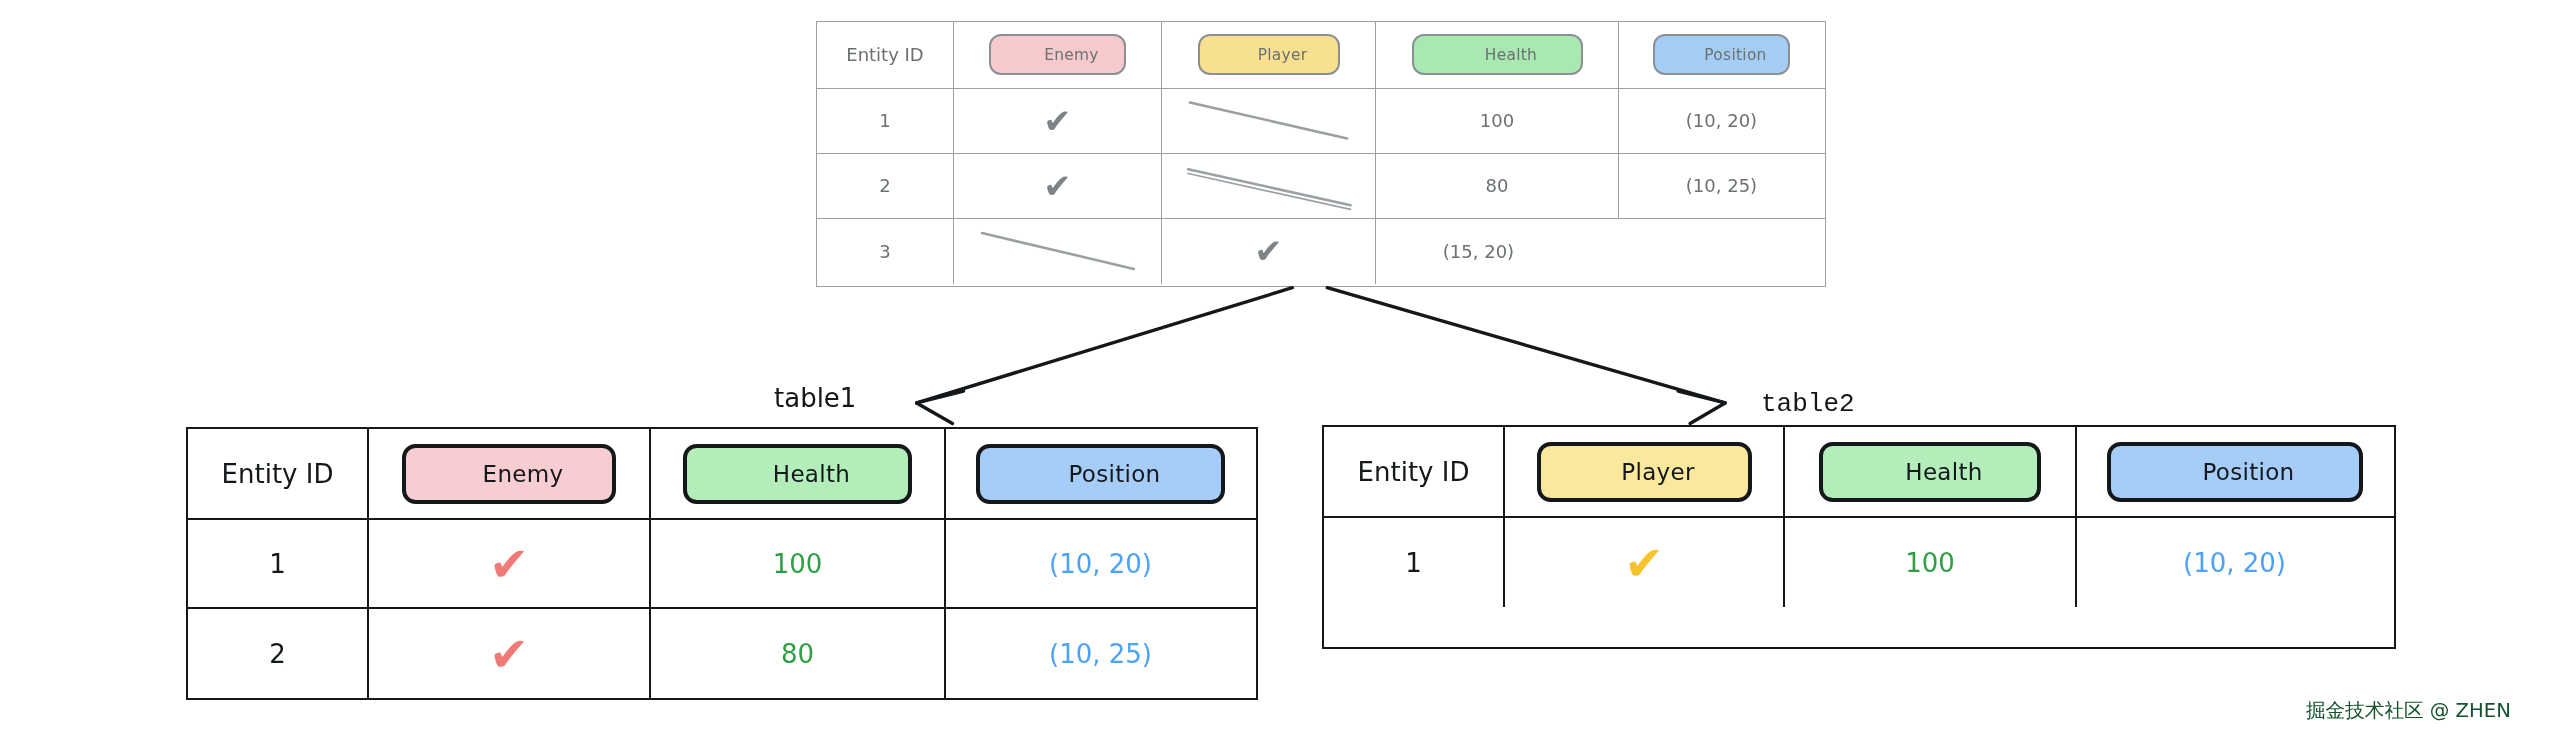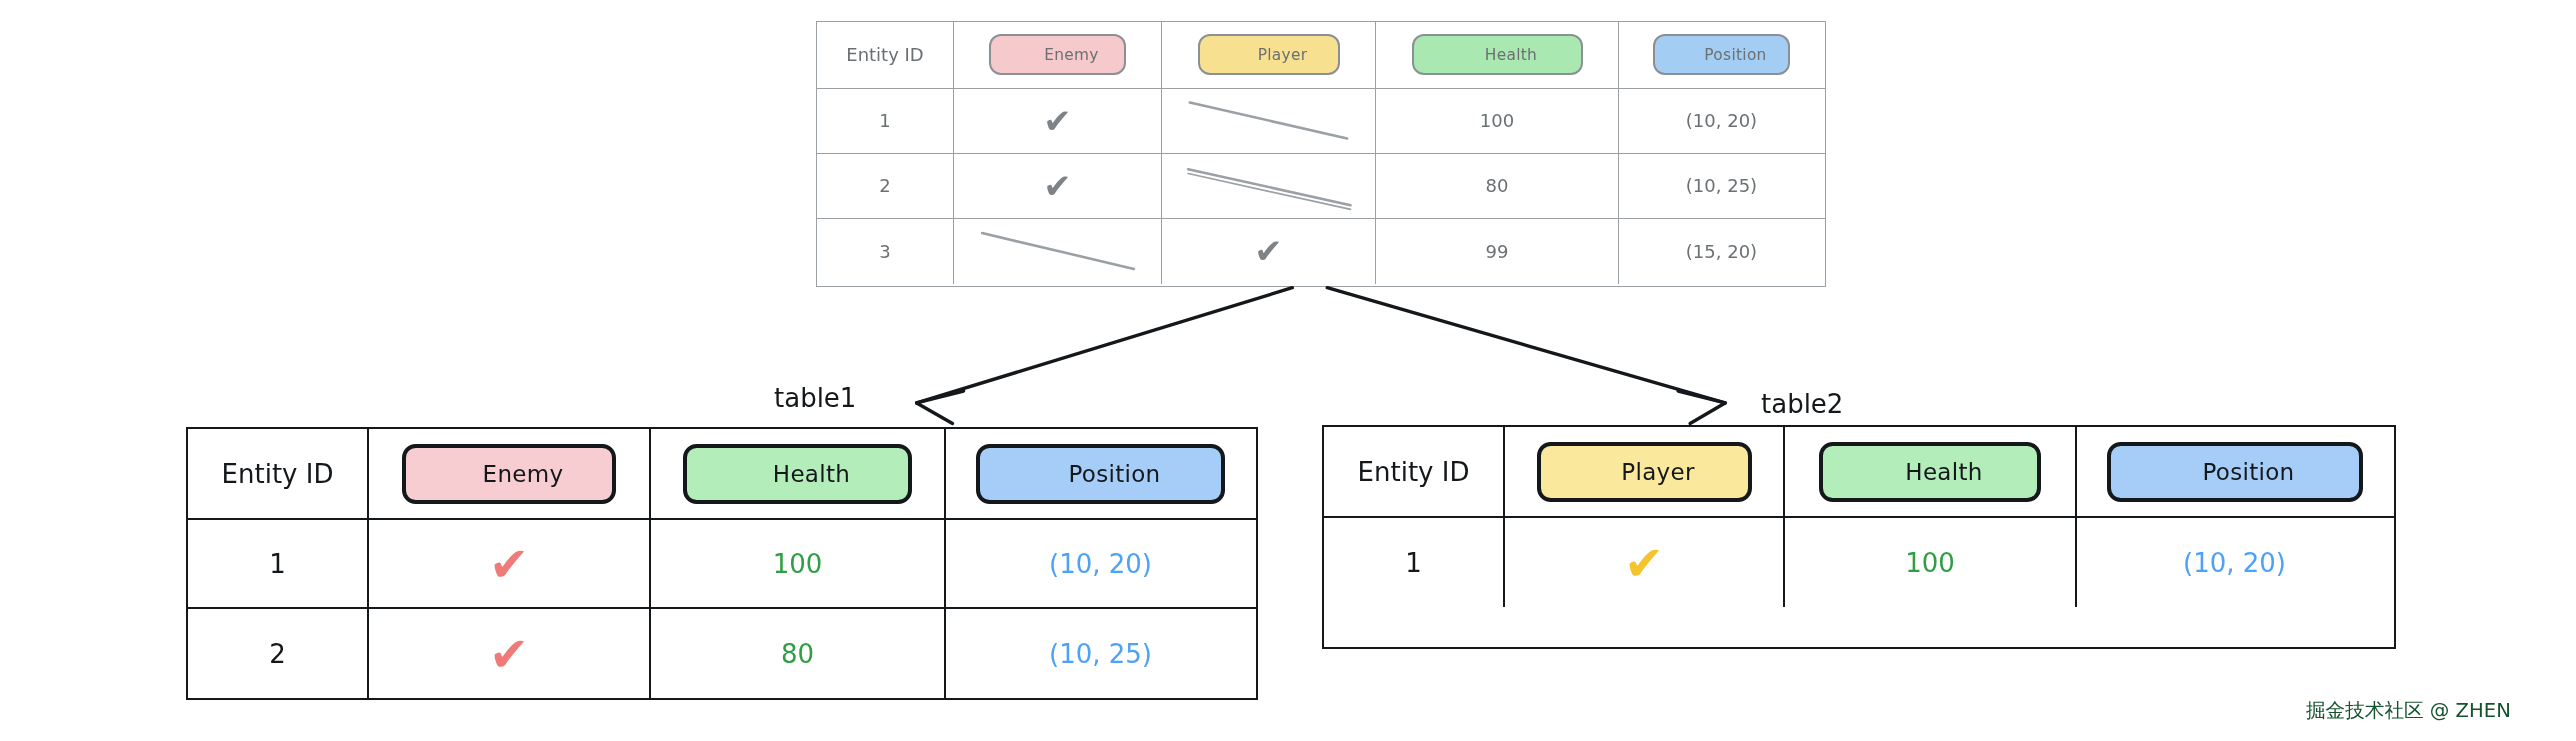--- a/index.html
+++ b/index.html
@@ -141,21 +141,21 @@
 
   
   .flow-label {
     position: absolute;
     color: #14181b;
     font-size: 26px;
     font-family: "DejaVu Sans", sans-serif;
     white-space: nowrap;
   }
   #label-table1 { left: 774px; top: 383px; }
-  #label-table2 { left: 1761px; top: 389px; }
+  #label-table2 { left: 1761px; top: 389px; font-family: Liberation Mono, monospace; }
 
   
   #arrow-layer {
     position: absolute;
     left: 0; top: 0;
     width: 2576px; height: 741px;
     pointer-events: none;
   }
 
   
@@ -240,23 +240,20 @@
         <span class="plain-txt">3</span>
       </div>
       <div class="tbl-cell c1">
         <svg width="162" height="50" viewBox="0 0 190 58">
           <path d="M6 8 L184 50" stroke="#9aa0a3" stroke-width="3" fill="none" stroke-linecap="round"></path>
         </svg>
       </div>
       <div class="tbl-cell c2">
         <span class="tick">✔</span>
       </div>
-      <div class="tbl-cell c3">
-        <span class="plain-txt">99</span>
-      </div>
       <div class="tbl-cell c4">
         <span class="plain-txt">(15, 20)</span>
       </div>
     </div>
   </div>
 
   <div id="table1" class="sketch-table bot">
 
     <div class="tbl-row hdr-row">
       <div class="tbl-cell c0">

